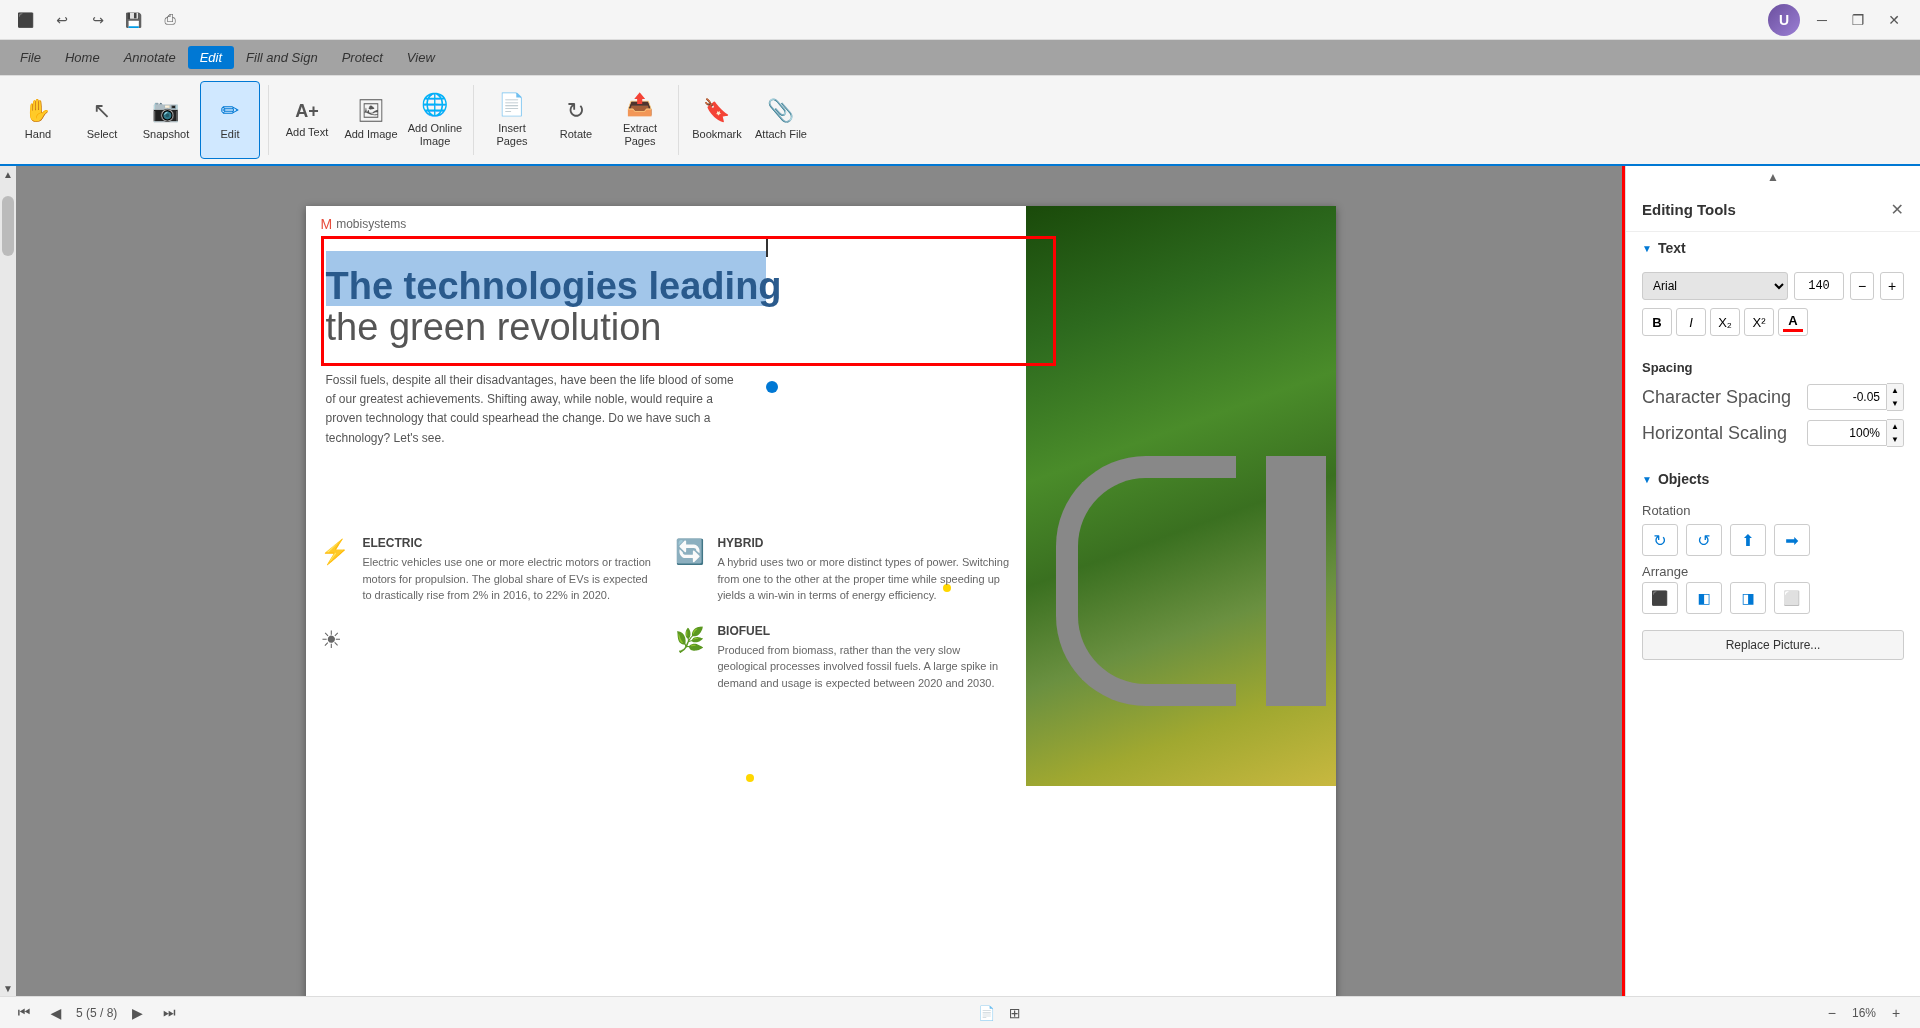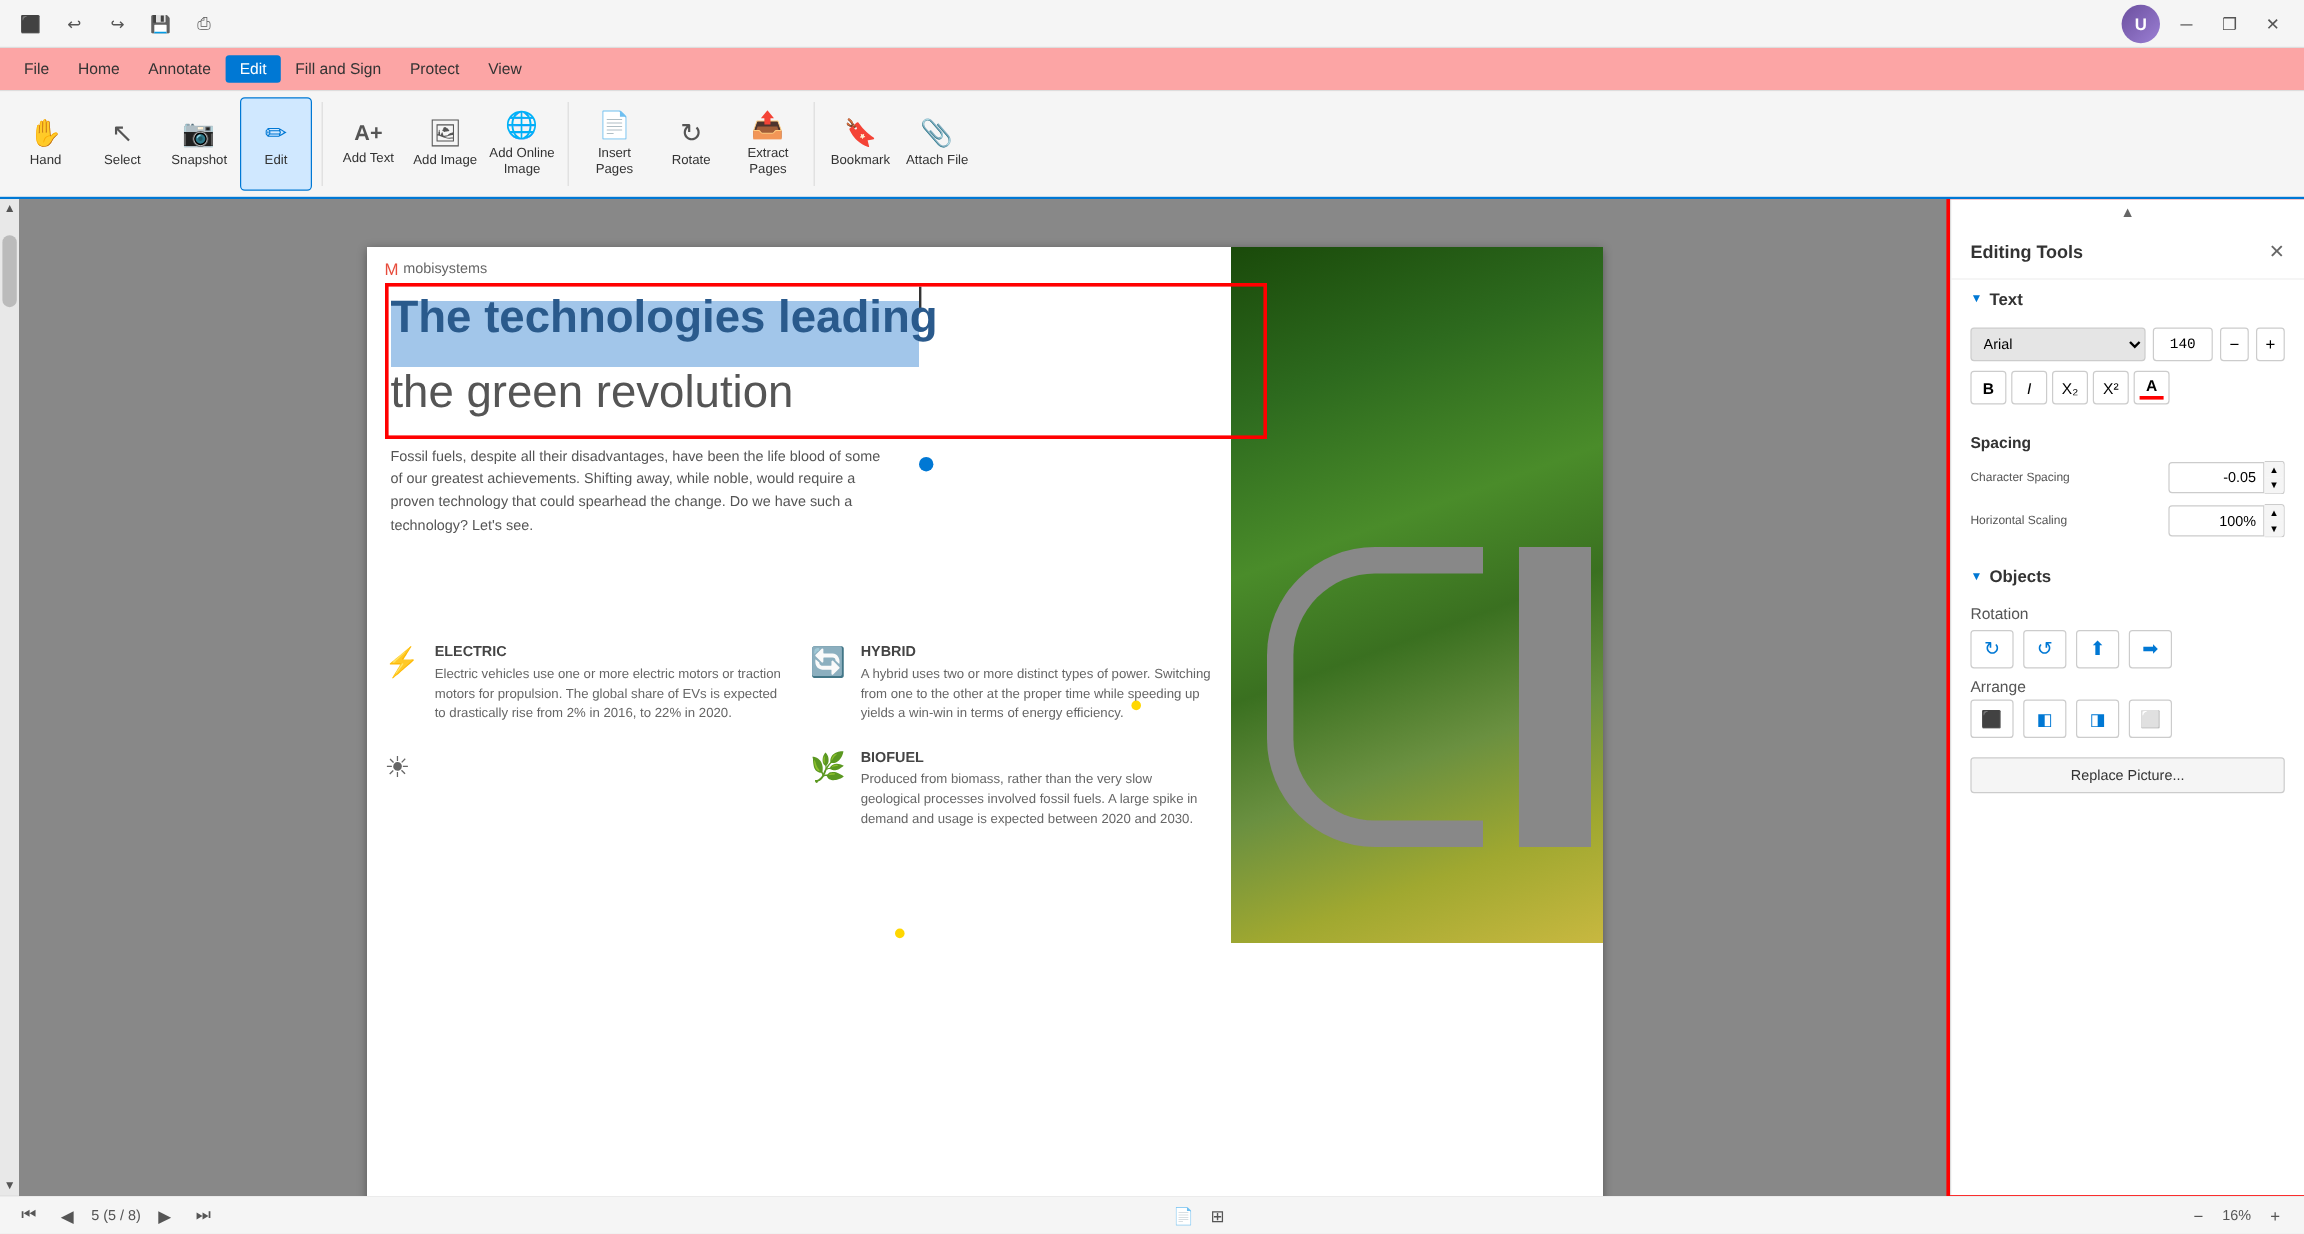--- a/index.html
+++ b/index.html
@@ -17,26 +17,27 @@
       flex-shrink: 0;
     }
     #title-bar-left { display: flex; align-items: center; gap: 8px; }
     #title-bar-center { flex: 1; text-align: center; font-size: 13px; color: #333; }
     #title-bar-right { display: flex; align-items: center; gap: 8px; }
     .title-btn { width: 28px; height: 28px; display: flex; align-items: center; justify-content: center; cursor: pointer; border-radius: 3px; font-size: 14px; color: #555; border: none; background: transparent; }
 
     
     #menu-bar {
       height: 36px;
-      background: #fca5a5;
+      background: #a3a3a3;
       display: flex;
       align-items: center;
       padding: 0 8px;
       border-bottom: 1px solid #ddd;
       flex-shrink: 0;
+      font-style: italic;
     }
     .menu-item {
       padding: 4px 12px;
       font-size: 13px;
       color: #333;
       cursor: pointer;
       border-radius: 3px;
     }
     .menu-item.active { background: #0078d4; color: white; }
 
@@ -109,21 +110,21 @@
       left: 20px;
       width: 440px;
       height: 55px;
       background: rgba(100, 160, 220, 0.6);
       z-index: 5;
     }
 
     
     #heading-line1 {
       position: absolute;
-      top: 38px;
+      top: 59px;
       left: 20px;
       font-size: 38px;
       font-weight: bold;
       color: #2a5a8c;
       z-index: 6;
     }
     #heading-line2 {
       position: absolute;
       top: 100px;
       left: 20px;
@@ -288,21 +289,21 @@
       justify-content: center;
       border-radius: 3px;
       font-size: 13px;
       font-weight: bold;
     }
     .color-underline { width: 20px; height: 3px; background: red; margin-top: 1px; }
 
     
     .spacing-label { font-size: 13px; font-weight: 600; color: #333; margin-bottom: 8px; }
     .spacing-row { display: flex; align-items: center; justify-content: space-between; margin-bottom: 8px; }
-    .spacing-row-label { font-size: 10px; color: #555; }
+    .spacing-row-label { font-size: 18px; color: #555; }
     .spacing-input-wrap { display: flex; align-items: center; }
     .spacing-input {
       width: 80px;
       height: 26px;
       border: 1px solid #ccc;
       border-radius: 3px 0 0 3px;
       font-size: 12px;
       padding: 0 6px;
       text-align: right;
     }

